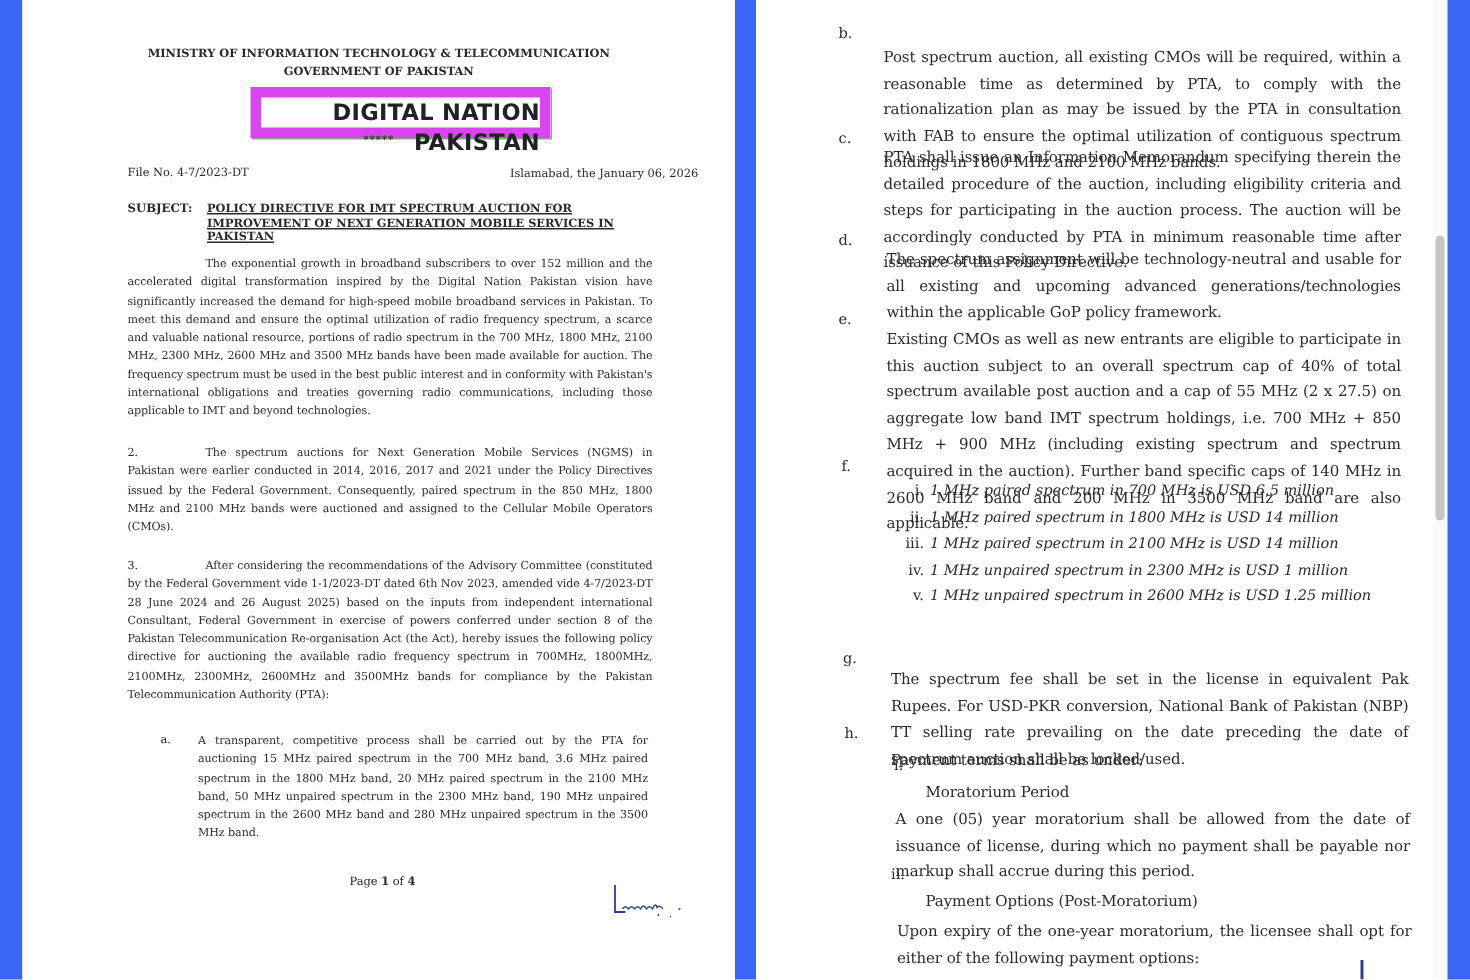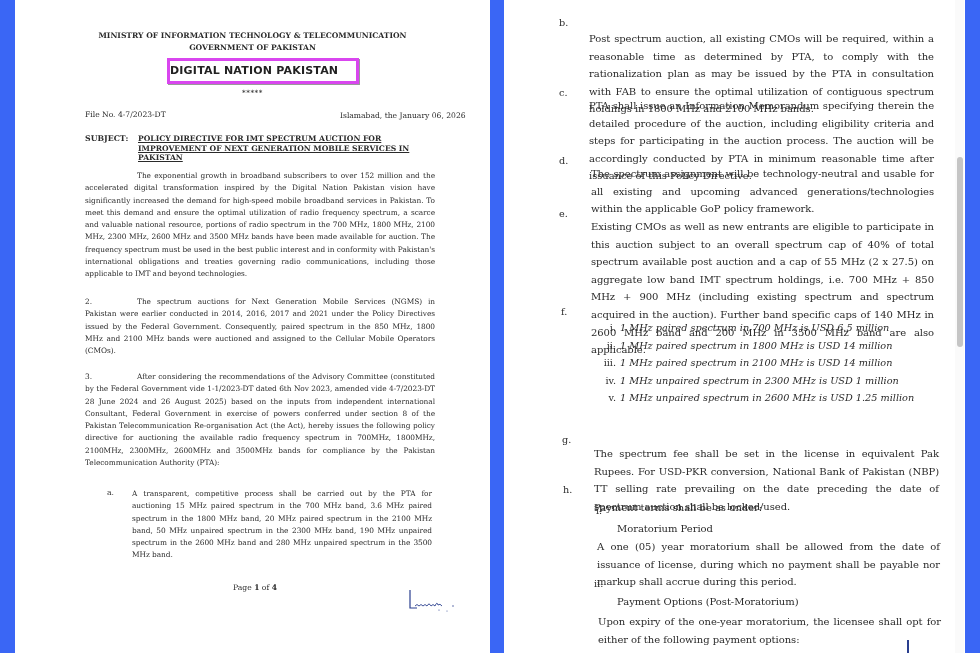--- a/index.html
+++ b/index.html
@@ -17,22 +17,22 @@
 
   .page { position: absolute; top: 0; height: 653px; background: #ffffff; overflow: hidden; }
   .page1 { left: 15px; width: 475px; }
   .page2 { left: 504px; width: 451px; }
 
   .abs { position: absolute; }
   .p1-text { font-size: 7.4px; line-height: 12.3px; text-align: justify; letter-spacing: -0.05px; }
   .p2-text { font-size: 10px; line-height: 17.6px; text-align: justify; letter-spacing: -0.05px; margin-top: 18px; }
 
   .gov { left: 0; width: 475px; top: 30px; text-align: center; font-weight: bold; font-size: 7.6px; line-height: 12px; }
-  .dnp-box { left: 152px; top: 58px; width: 186px; height: 20px; border: 3px solid #d946ef; box-shadow: 1px 1px 0 #999; text-align: left;
-    font-family: "DejaVu Sans", "Liberation Sans", sans-serif; font-weight: bold; font-size: 11px; line-height: 20px; letter-spacing: 0.2px; color: #222; }
+  .dnp-box { left: 152px; top: 58px; width: 186px; height: 20px; border: 7px solid #d946ef; box-shadow: 1px 1px 0 #999; text-align: right;
+    font-family: "DejaVu Sans", "Liberation Sans", sans-serif; font-weight: bold; font-size: 15px; line-height: 20px; letter-spacing: 0.2px; color: #222; }
   .stars { left: 0; width: 475px; top: 88px; text-align: center; font-size: 7px; font-weight: bold; letter-spacing: 0.5px; }
   .fileno { left: 70px; top: 110px; font-size: 7.6px; }
   .date { left: 325px; top: 111px; font-size: 7.6px; }
   .subj-label { left: 70px; top: 134px; font-size: 7.8px; font-weight: bold; }
   .subj-text { left: 123px; top: 134px; width: 300px; font-size: 7.6px; line-height: 9.5px; font-weight: bold; text-decoration: underline; }
 
   .para1 { left: 70px; top: 170px; width: 350px; }
   .indent-lead { display: inline-block; width: 52px; }
   .para-num { position: absolute; left: 0; }
   .para2 { left: 70px; top: 296px; width: 350px; }

